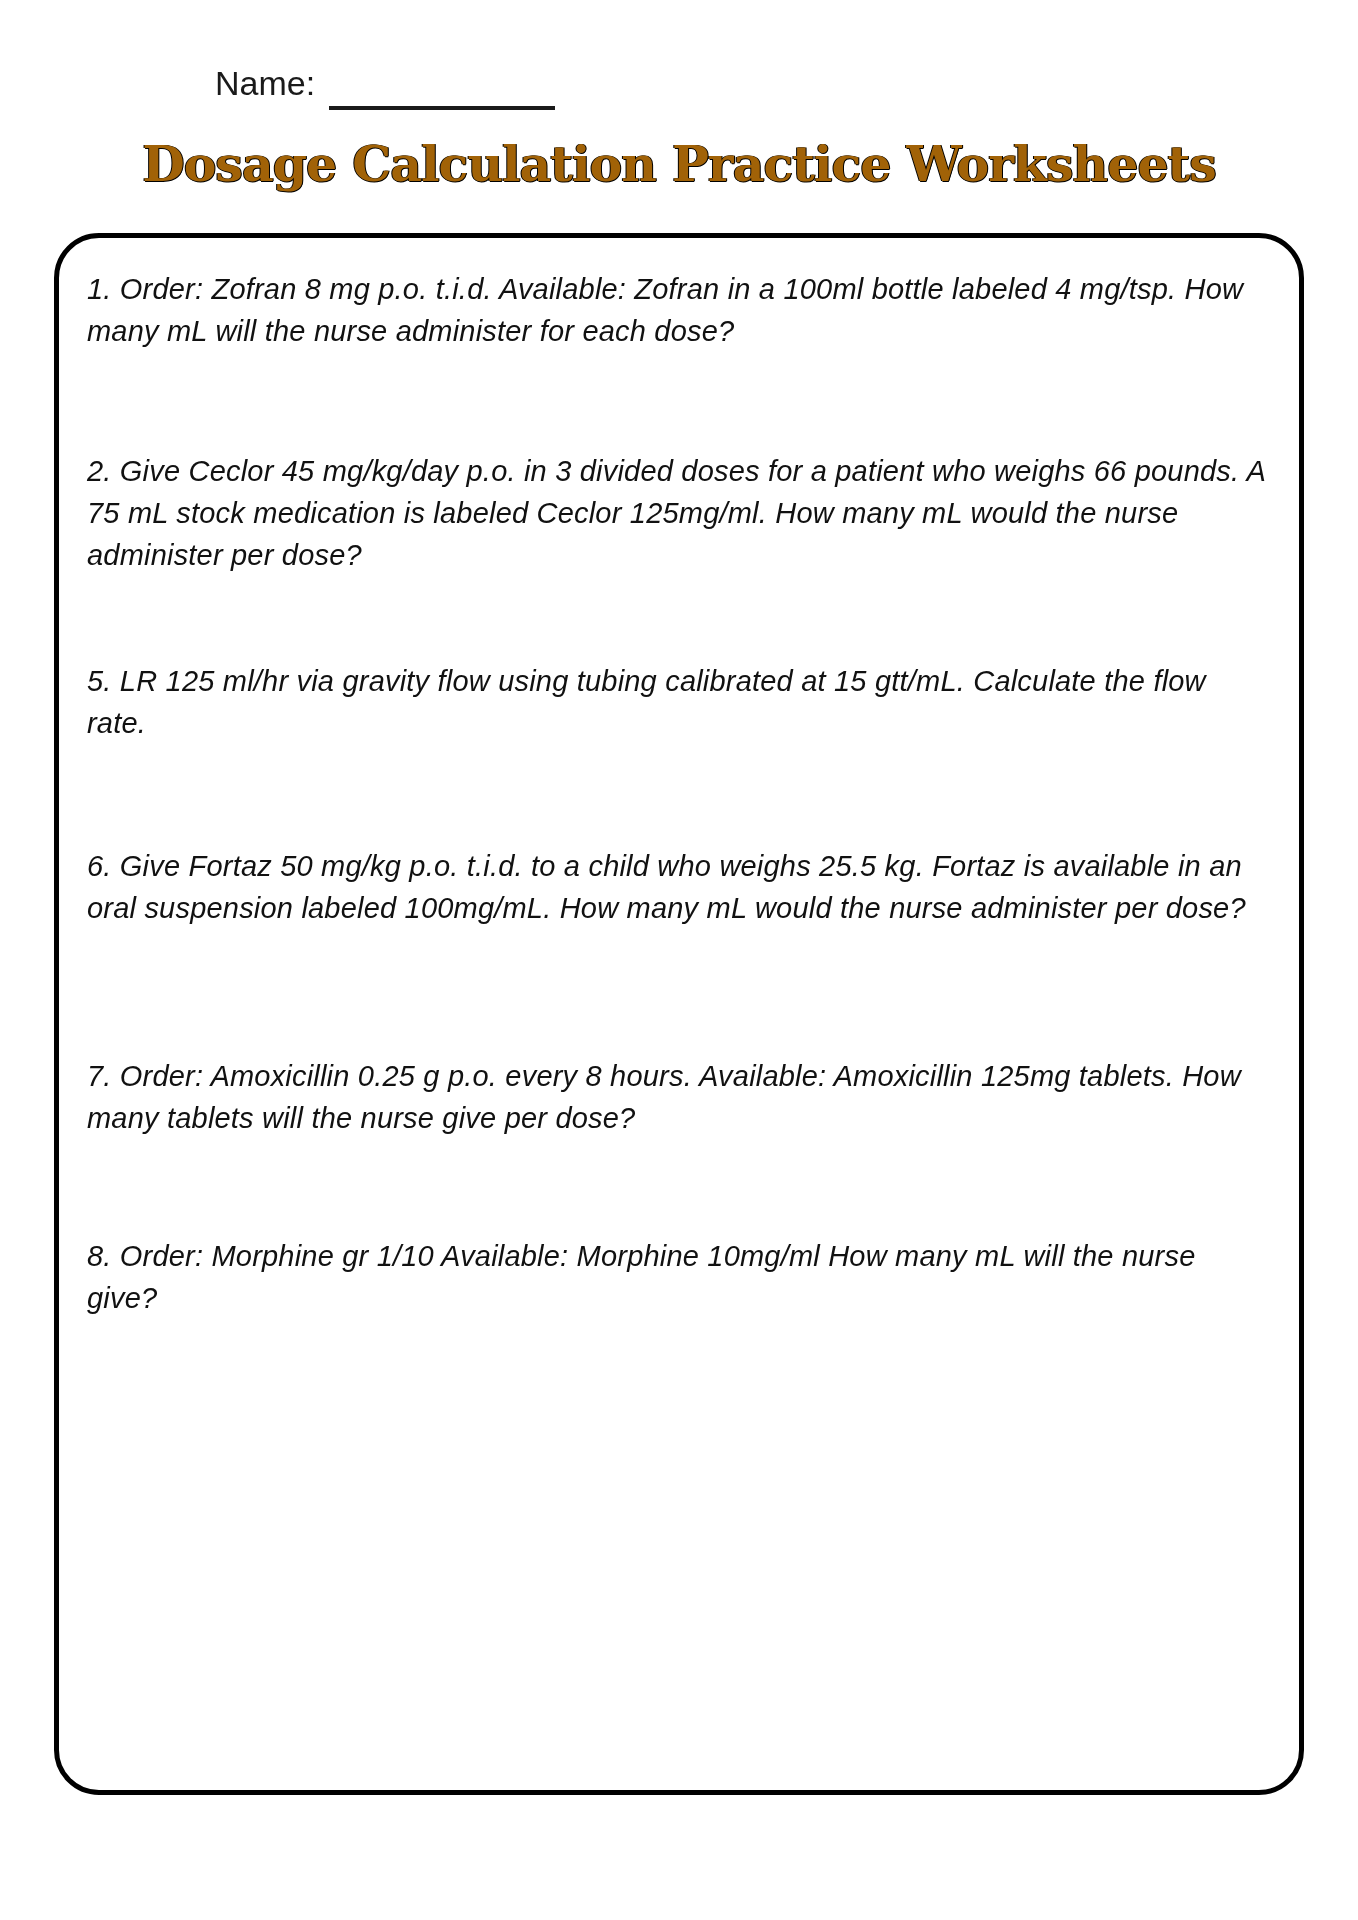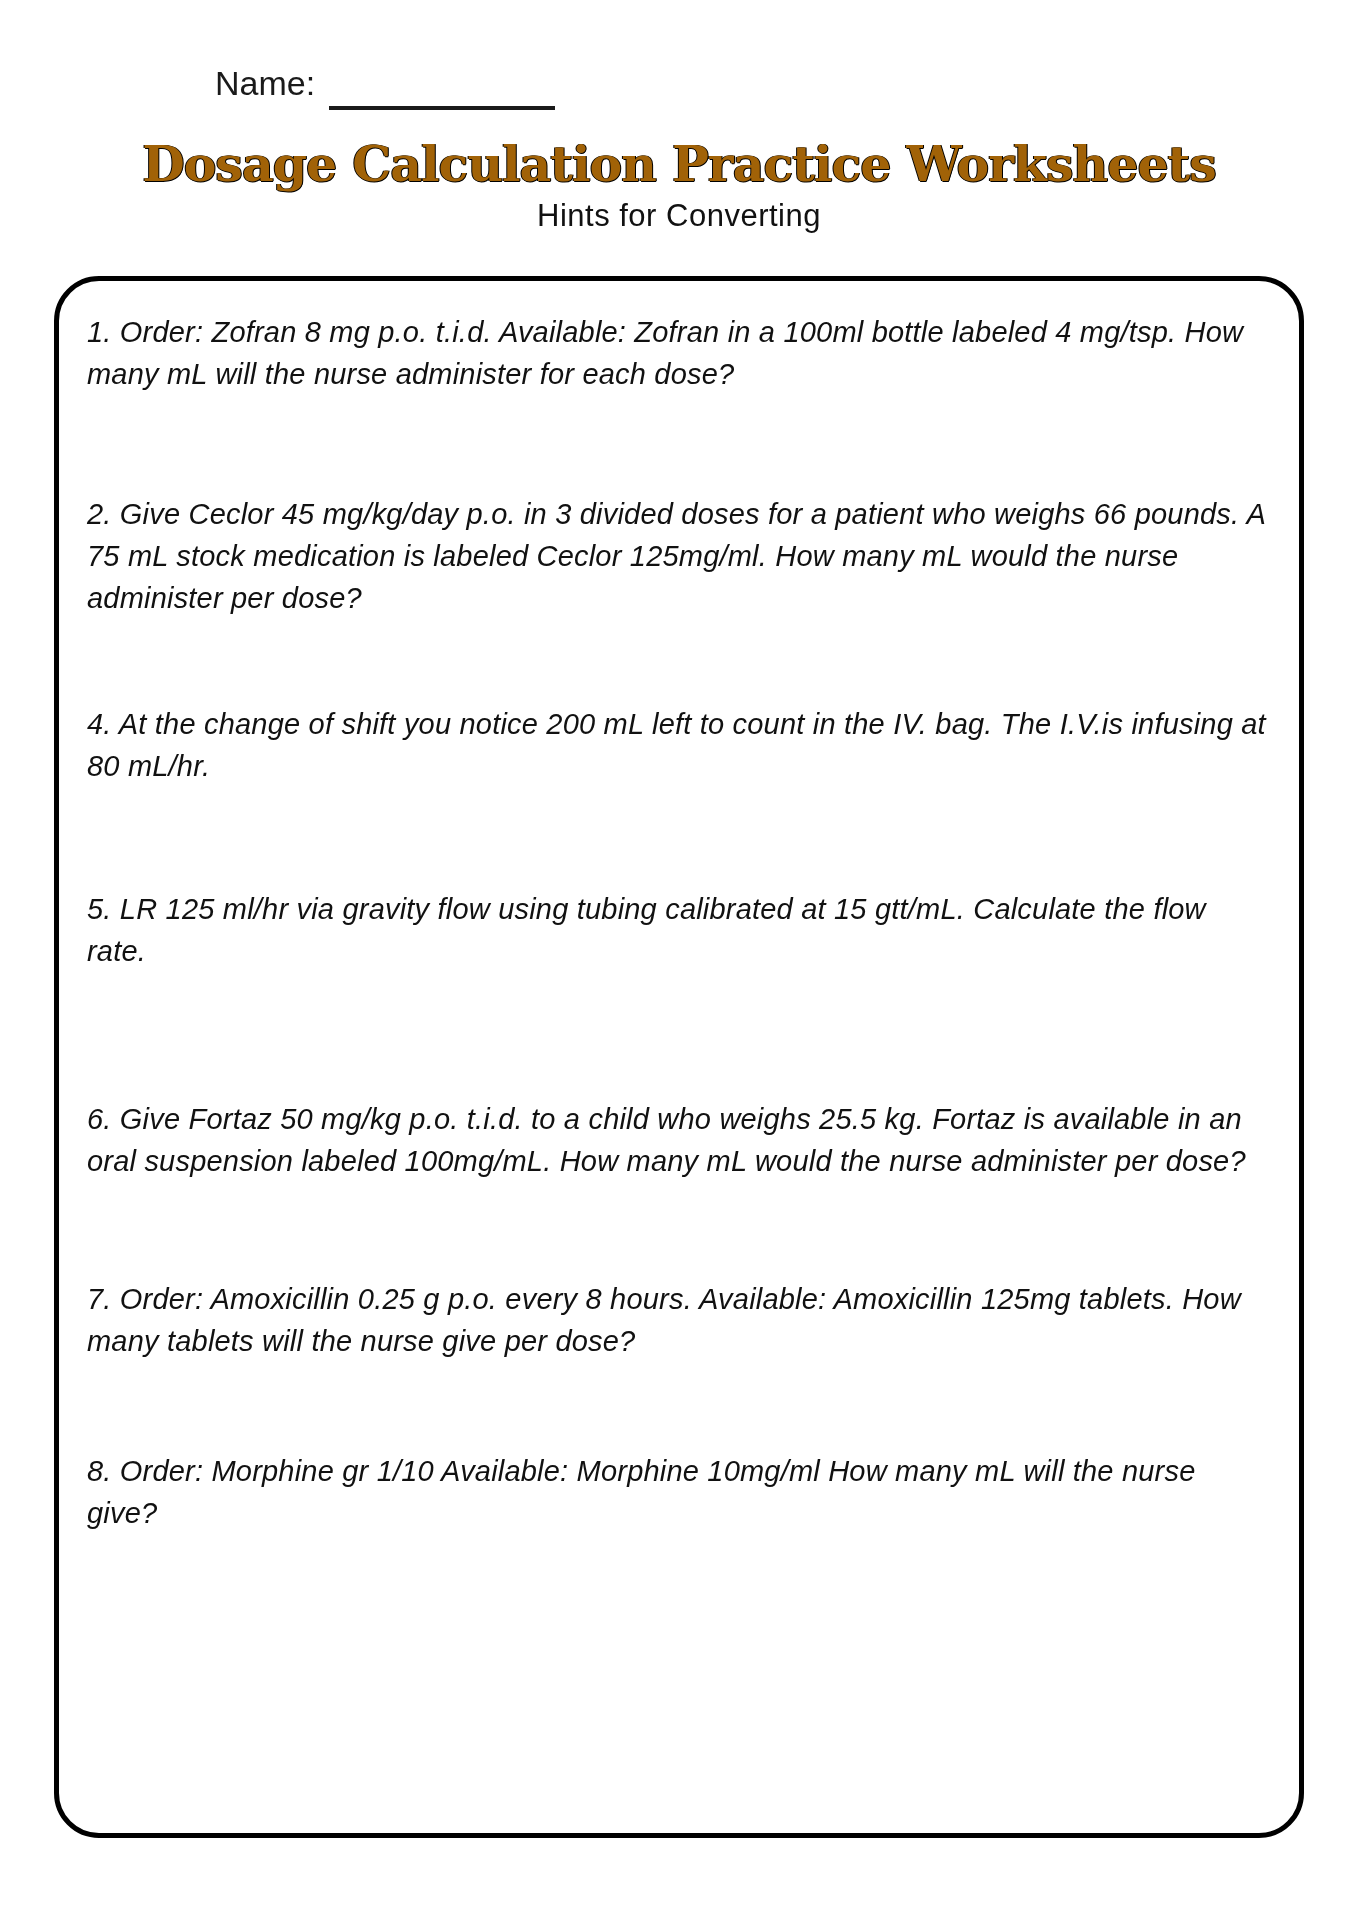--- a/index.html
+++ b/index.html
@@ -83,25 +83,23 @@
 <body>
 
 <div class="page">
 
   <div class="name-row">
     <span>Name:</span><span class="name-line"></span>
   </div>
 
   <div class="title">Dosage Calculation Practice Worksheets</div>
 
-  <div class="subtitle">Hints for Converting</div>
 
   <div class="qbox">
     <p class="question">1. Order: Zofran 8 mg p.o. t.i.d. Available: Zofran in a 100ml bottle labeled 4 mg/tsp. How many mL will the nurse administer for each dose?</p>
     <p class="question">2. Give Ceclor 45 mg/kg/day p.o. in 3 divided doses for a patient who weighs 66 pounds. A 75 mL stock medication is labeled Ceclor 125mg/ml. How many mL would the nurse administer per dose?</p>
-    <p class="question">4. At the change of shift you notice 200 mL left to count in the IV. bag. The I.V.is infusing at 80 mL/hr.</p>
     <p class="question">5. LR 125 ml/hr via gravity flow using tubing calibrated at 15 gtt/mL. Calculate the flow rate.</p>
     <p class="question">6. Give Fortaz 50 mg/kg p.o. t.i.d. to a child who weighs 25.5 kg. Fortaz is available in an oral suspension labeled 100mg/mL. How many mL would the nurse administer per dose?</p>
     <p class="question">7. Order: Amoxicillin 0.25 g p.o. every 8 hours. Available: Amoxicillin 125mg tablets. How many tablets will the nurse give per dose?</p>
     <p class="question">8. Order: Morphine gr 1/10 Available: Morphine 10mg/ml How many mL will the nurse give?</p>
   </div>
 
 </div>
 
 </body></html>

